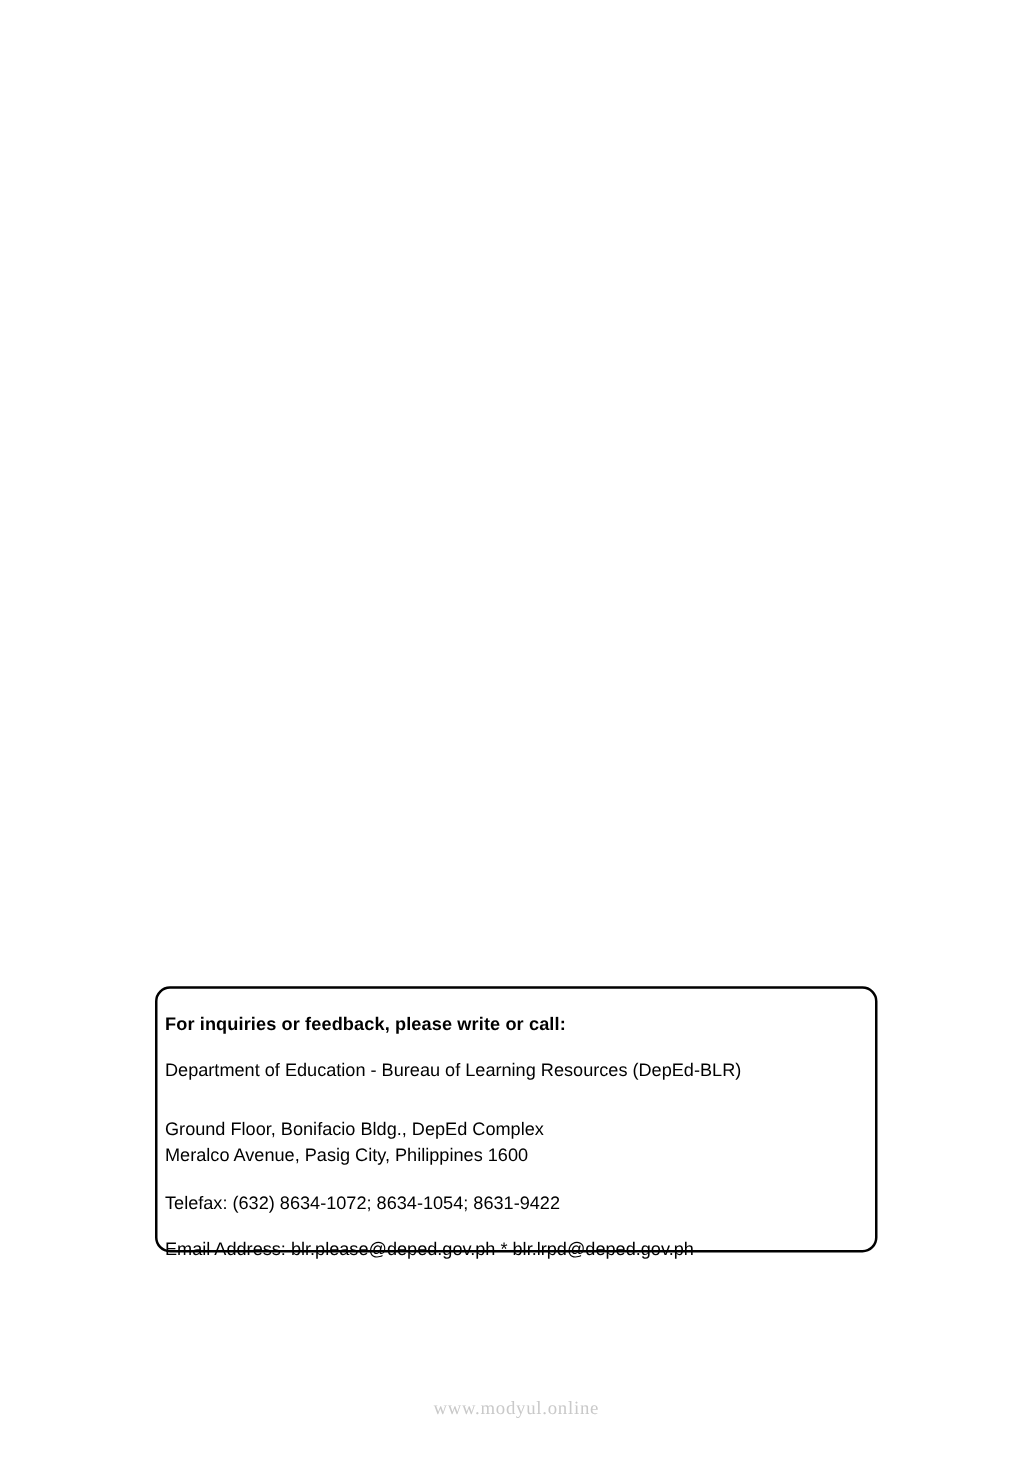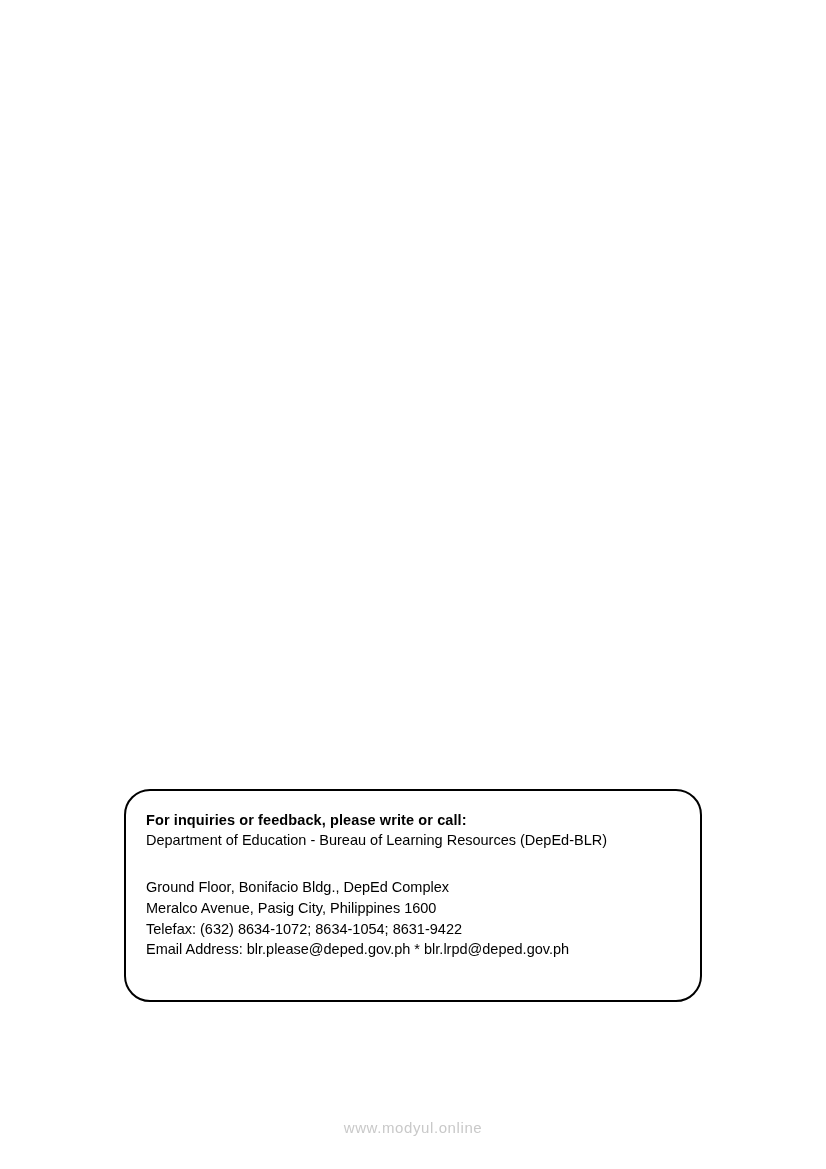--- a/index.html
+++ b/index.html
@@ -28,36 +28,37 @@
 
   
   .contact-box {
     position: absolute;
     left: 124px;
     top: 789px;
     width: 578px;
     height: 213px;
     box-sizing: border-box;
     border: 2px solid #000000;
-    border-radius: 26px;
+    border-radius: 12px;
     background: #ffffff;
-    padding: 18px 24px 0 20px;
+    padding: 18px 24px 0 6px;
   }
 
   .contact-heading {
     font-size: 14.5px;
     font-weight: bold;
     line-height: 1.3;
     margin: 2px 0 0 0;
     letter-spacing: 0.1px;
   }
 
   .contact-block {
     font-size: 14.5px;
     line-height: 1.42;
+    margin-top: 17px;
   }
 
   .contact-block.tight {
     margin-top: 27px;
   }
 
   .contact-line {
     display: block;
     white-space: nowrap;
   }
@@ -65,21 +66,21 @@
   
   .watermark {
     position: absolute;
     left: 0;
     top: 1119px;
     width: 826px;
     text-align: center;
     font-size: 15px;
     letter-spacing: 0.6px;
     color: #c9c9c9;
-    font-family: Liberation Sans, sans-serif;
+    font-family: Liberation Serif, serif;
     user-select: none;
   }
 </style>
 </head>
 <body>
 
 <div class="page">
 
   <div class="contact-box">
 

